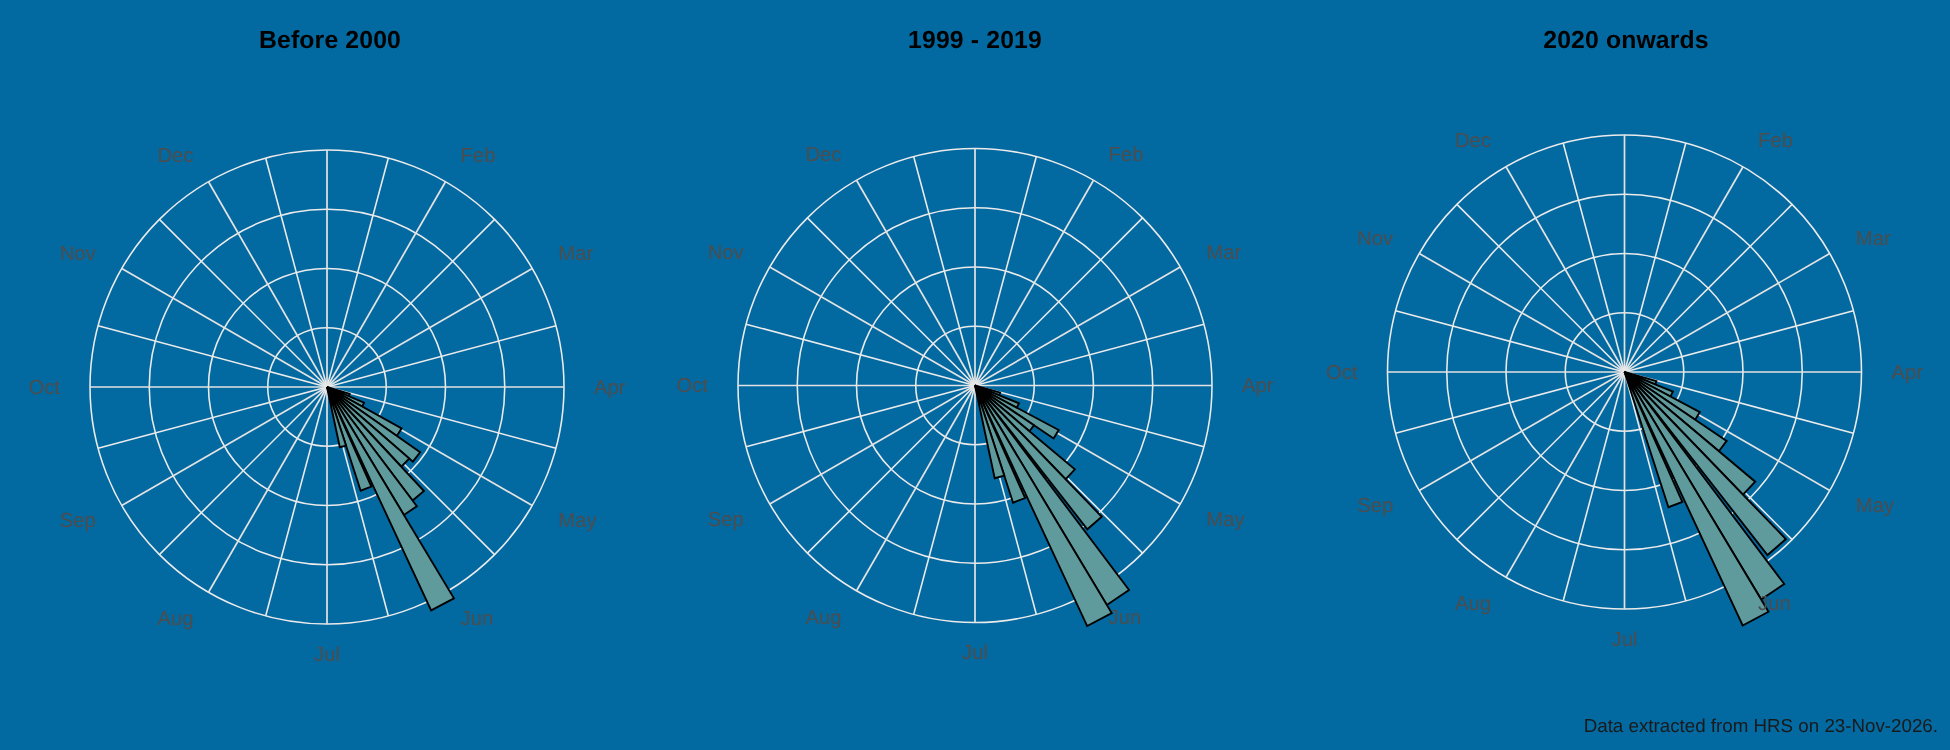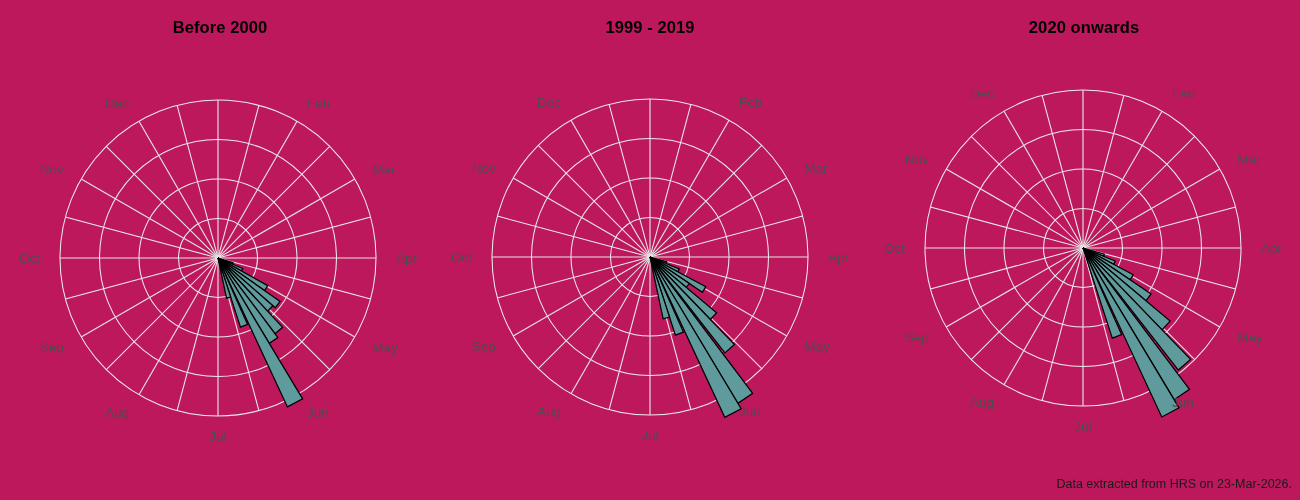--- a/index.html
+++ b/index.html
@@ -11,21 +11,21 @@
     width: 1300px;
     height: 500px;
     font-family: "Liberation Sans", sans-serif;
     overflow: hidden;
     position: relative;
   }
   #figure {
     position: relative;
     width: 1300px;
     height: 500px;
-    background: #be185d;
+    background: #0369a1;
   }
   .panel {
     position: absolute;
     top: 0;
     height: 500px;
   }
   .panel-title {
     position: absolute;
     top: 18px;
     left: 0;
@@ -253,13 +253,13 @@
           <text x="37.0" y="252.5" text-anchor="end" class="axis-label" fill="#4d4d4d">Oct</text>
           <text x="60.8" y="163.5" text-anchor="end" class="axis-label" fill="#4d4d4d">Nov</text>
           <text x="126.0" y="98.3" text-anchor="end" class="axis-label" fill="#4d4d4d">Dec</text>
           <text x="304.0" y="98.3" text-anchor="start" class="axis-label" fill="#4d4d4d">Feb</text>
           <text x="369.2" y="163.5" text-anchor="start" class="axis-label" fill="#4d4d4d">Mar</text>
         </g>
       </svg>
     </div>
   </div>
 
-<div id="caption">Data extracted from HRS on 23-Mar-2026.</div>
+<div id="caption">Data extracted from HRS on 23-Nov-2026.</div>
 
 </body></html>

